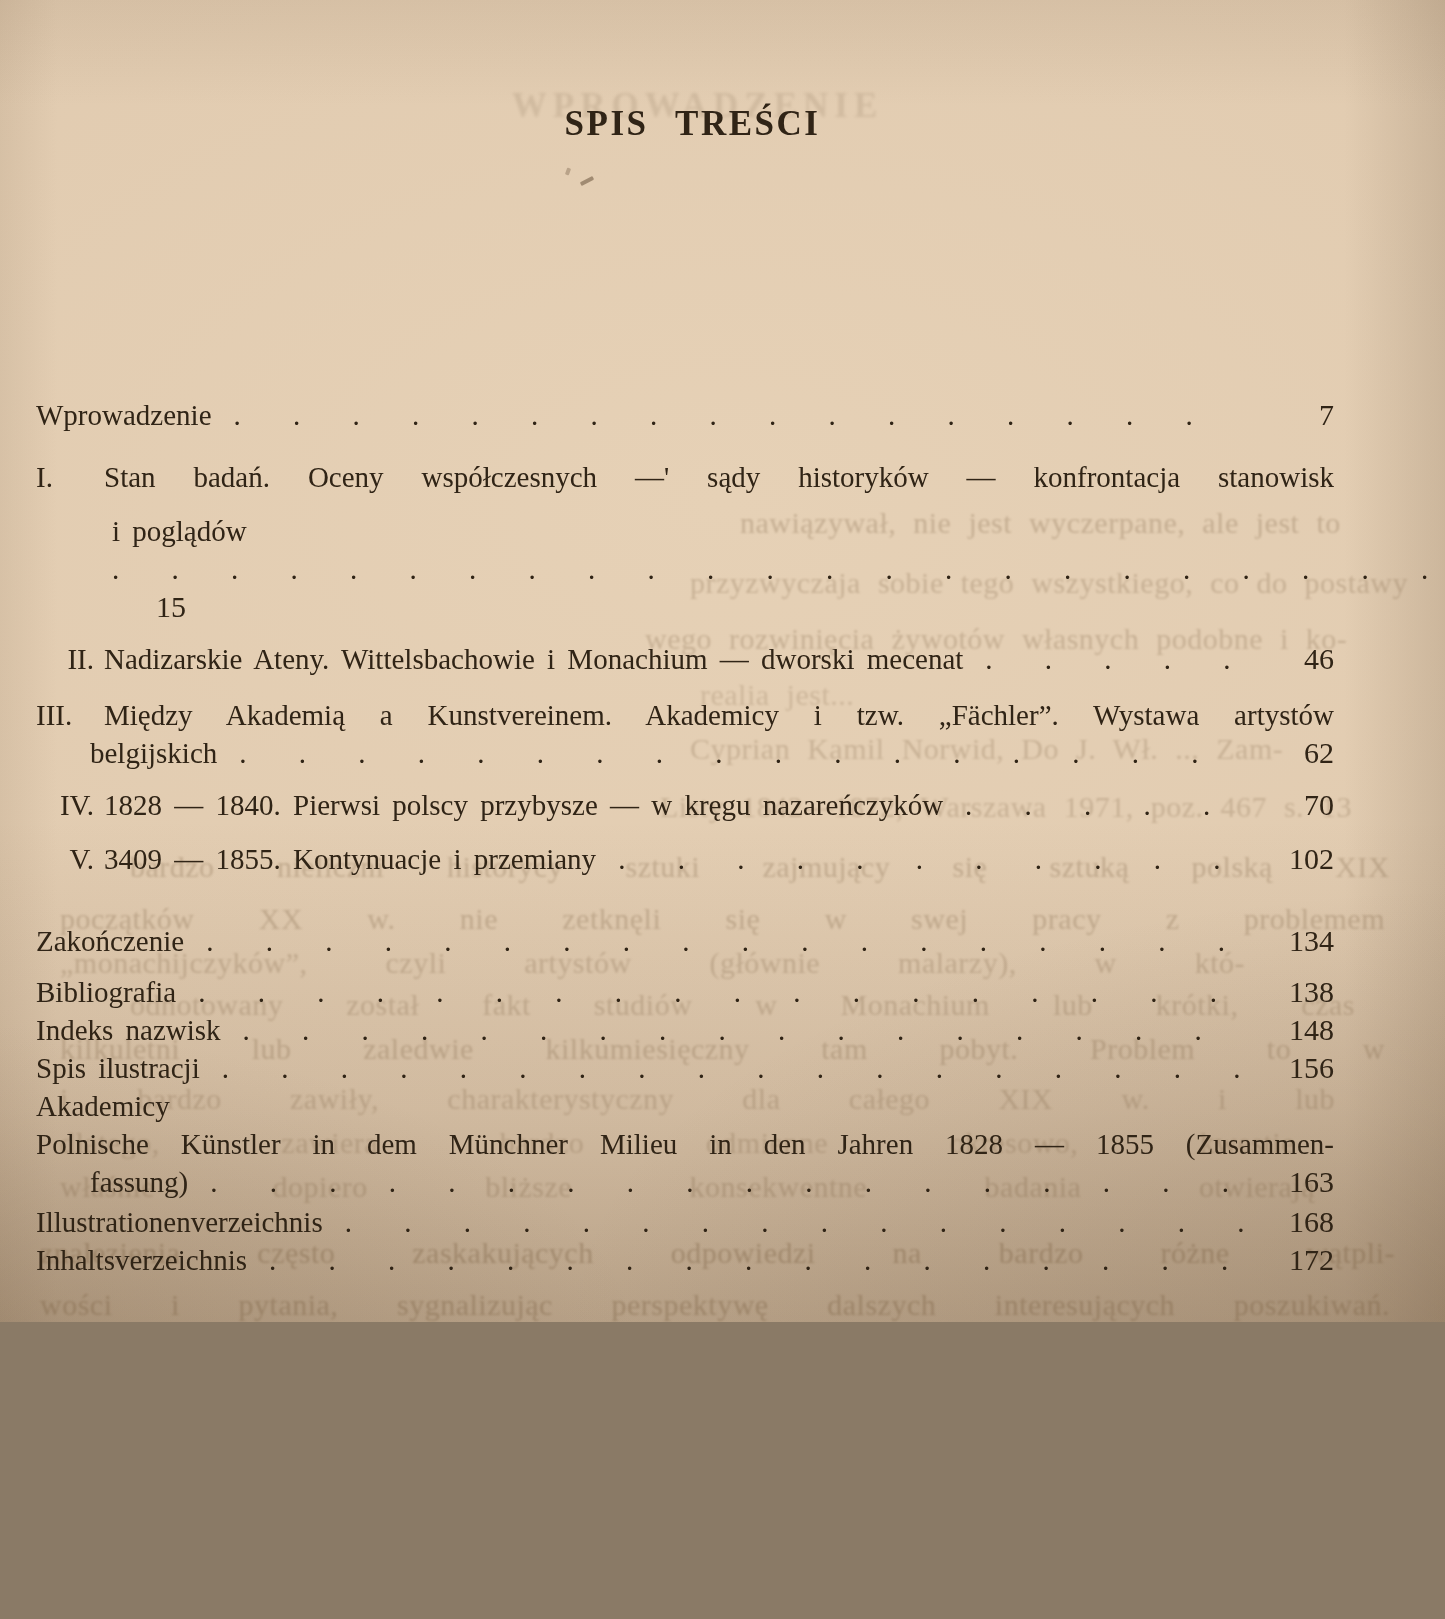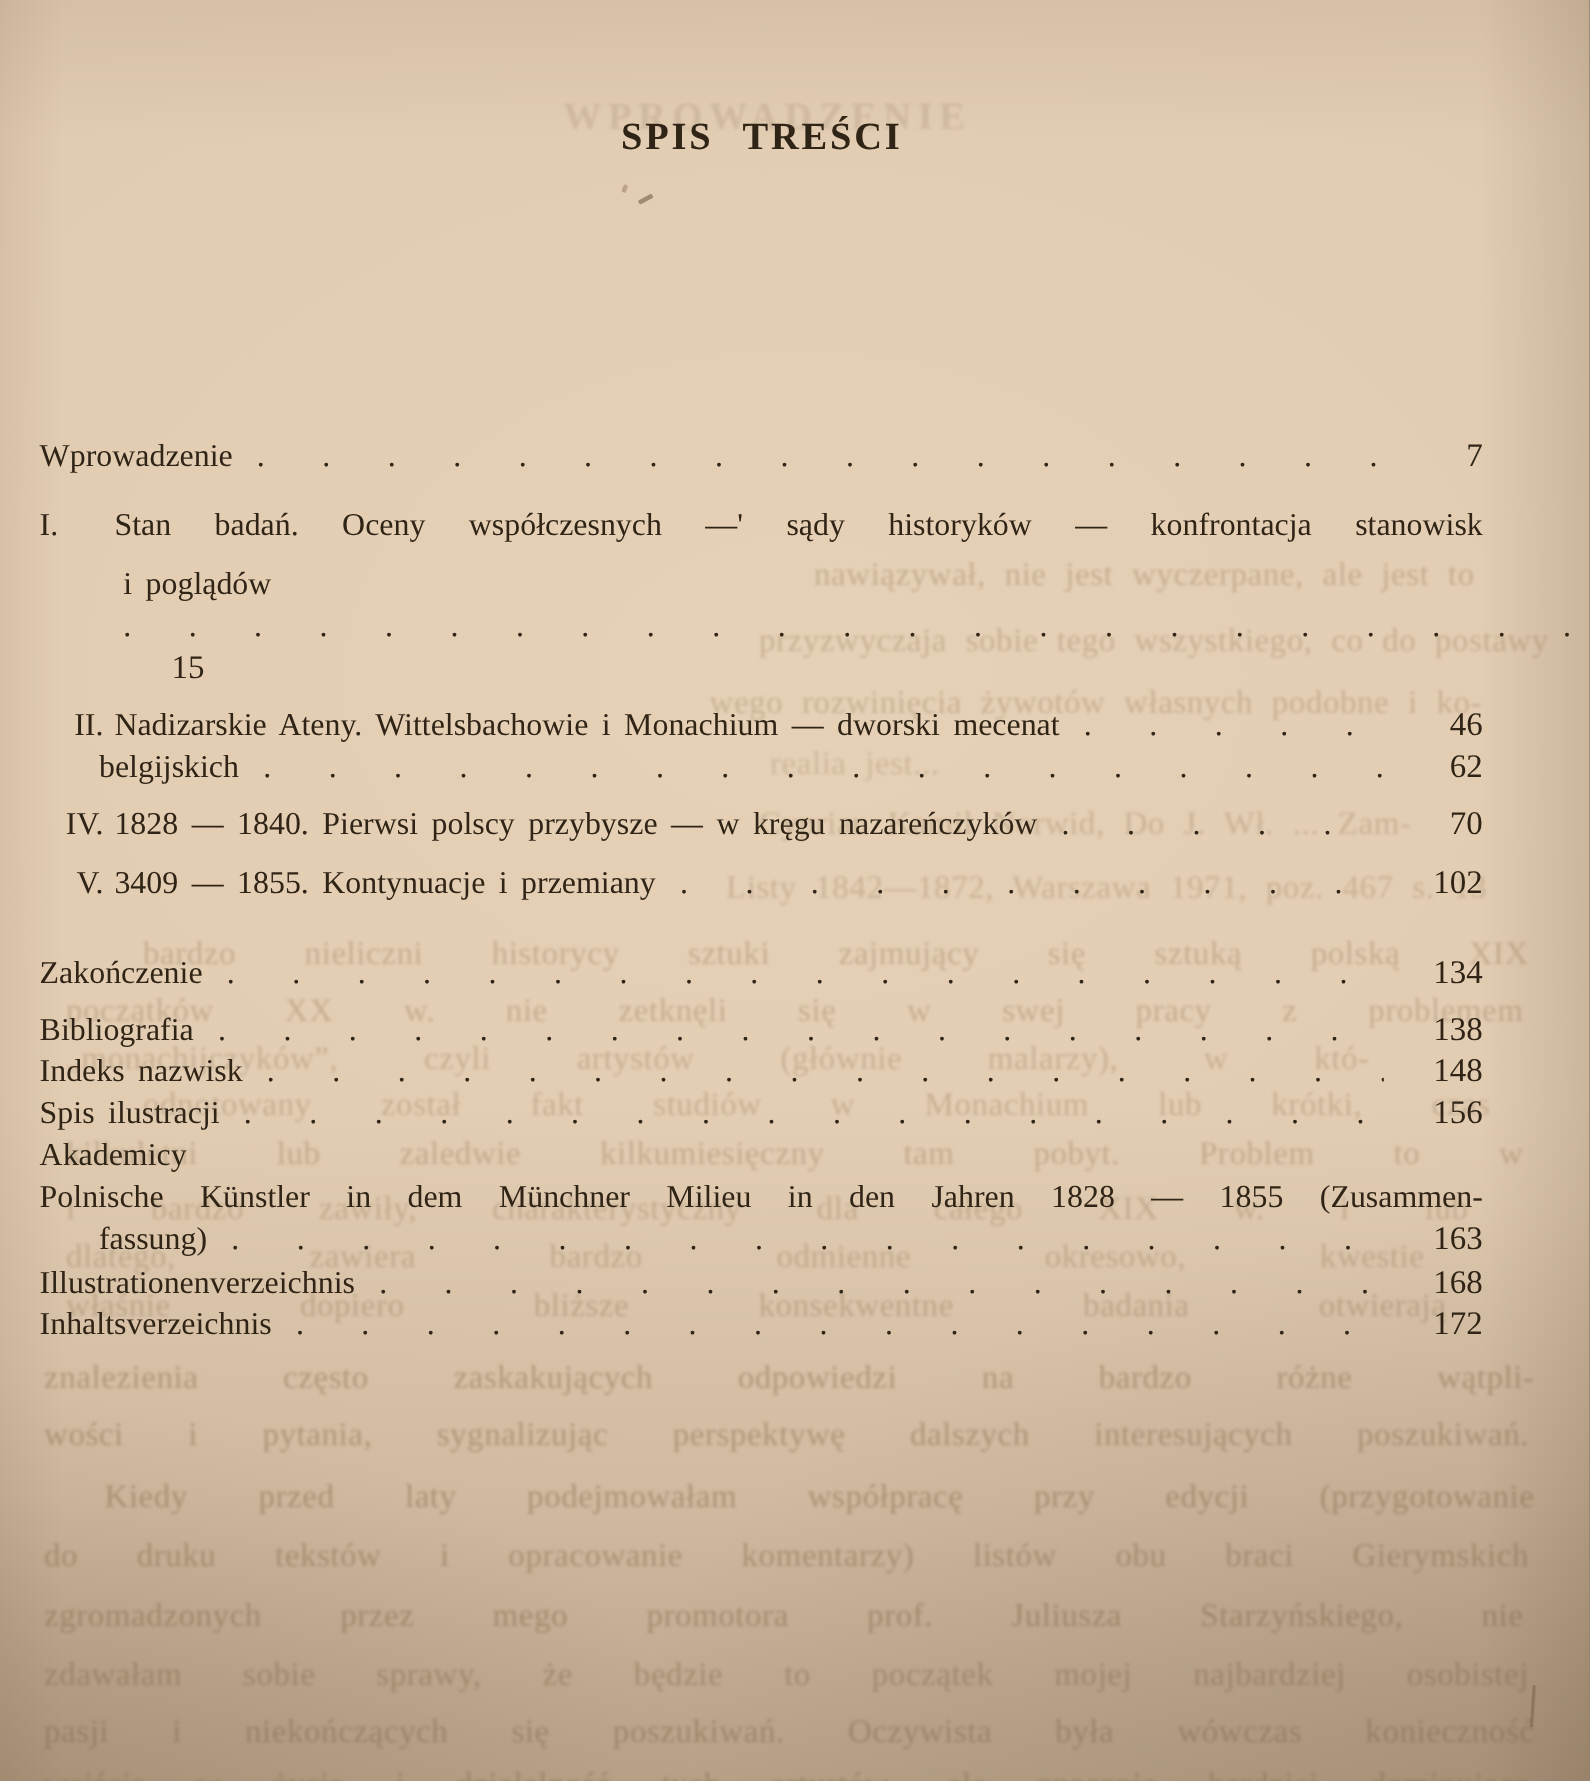--- a/index.html
+++ b/index.html
@@ -1,18 +1,18 @@
 <!DOCTYPE html>
 <html><head>
 <meta charset="utf-8">
 <style>
   html,body{margin:0;padding:0;background:#8a7a66;}
   .page{
     position:relative;
-    width:1445px;height:1619px;
+    width:1445px;height:1322px;
     overflow:hidden;
     font-family:"Liberation Serif","DejaVu Serif",serif;
     color:#302416;
     background:
       radial-gradient(120% 60% at 105% 100%, rgba(96,74,52,.22) 0%, rgba(96,74,52,0) 55%),
       radial-gradient(90% 45% at -5% 102%, rgba(96,74,52,.20) 0%, rgba(96,74,52,0) 55%),
       linear-gradient(to bottom, rgba(110,86,60,.10) 0%, rgba(110,86,60,0) 8%, rgba(110,86,60,0) 62%, rgba(104,80,56,.14) 84%, rgba(92,70,48,.30) 100%),
       linear-gradient(to right, rgba(110,86,60,.10) 0%, rgba(110,86,60,0) 4%, rgba(110,86,60,0) 93%, rgba(100,78,54,.18) 100%),
       radial-gradient(140% 90% at 50% 38%, #e6d1b6 0%, #e1cbb0 55%, #d9c2a5 100%);
   }
@@ -35,21 +35,21 @@
     color:#6d563c;opacity:.15;filter:blur(1.6px);
   }
 
   
   .title{
     position:absolute;top:104px;left:30px;right:90px;
     text-align:center;
     font-weight:bold;font-size:35px;letter-spacing:2.5px;word-spacing:16px;
   }
   .toc{
-    position:absolute;top:396px;left:36px;right:97px;
+    position:absolute;top:396px;left:36px;right:111px;
     font-size:29px;line-height:38px;
   }
   .r{display:flex;align-items:baseline;word-spacing:5px;}
   .r .num{display:inline-block;min-width:58px;text-align:right;padding-right:10px;flex:none;}
   .r .t{flex:none;white-space:nowrap;}
   .r .dots{flex:1 1 auto;overflow:hidden;white-space:nowrap;margin:0 16px 0 22px;min-width:20px;}
   .r .dots::before{
     content:".\00a0 .\00a0 .\00a0 .\00a0 .\00a0 .\00a0 .\00a0 .\00a0 .\00a0 .\00a0 .\00a0 .\00a0 .\00a0 .\00a0 .\00a0 .\00a0 .\00a0 .\00a0 .\00a0 .\00a0 .\00a0 .\00a0 .\00a0 .\00a0 .\00a0 .\00a0 .\00a0 .\00a0 .\00a0 .\00a0 .\00a0 .\00a0 .\00a0 .\00a0 .\00a0 .\00a0 .\00a0 .\00a0 .\00a0 .";
     letter-spacing:20px;
   }
@@ -116,20 +116,23 @@
       <span class="pg">15</span>
     </div>
 
     <div class="r" style="margin-top:14px;">
       <span class="num">II.</span>
       <span class="t">Nadizarskie Ateny. Wittelsbachowie i Monachium — dworski mecenat</span>
       <span class="dots"></span>
       <span class="pg">46</span>
     </div>
 
+    <div class="r fulljust" style="margin-top:18px;">
+      <span class="num">III.</span><span class="t">Między Akademią a Kunstvereinem. Akademicy i tzw. „Fächler”. Wystawa artystów</span>
+    </div>
     <div class="r cont">
       <span class="t">belgijskich</span>
       <span class="dots"></span>
       <span class="pg">62</span>
     </div>
 
     <div class="r" style="margin-top:14px;">
       <span class="num">IV.</span>
       <span class="t">1828 — 1840. Pierwsi polscy przybysze — w kręgu nazareńczyków</span>
       <span class="dots"></span>

